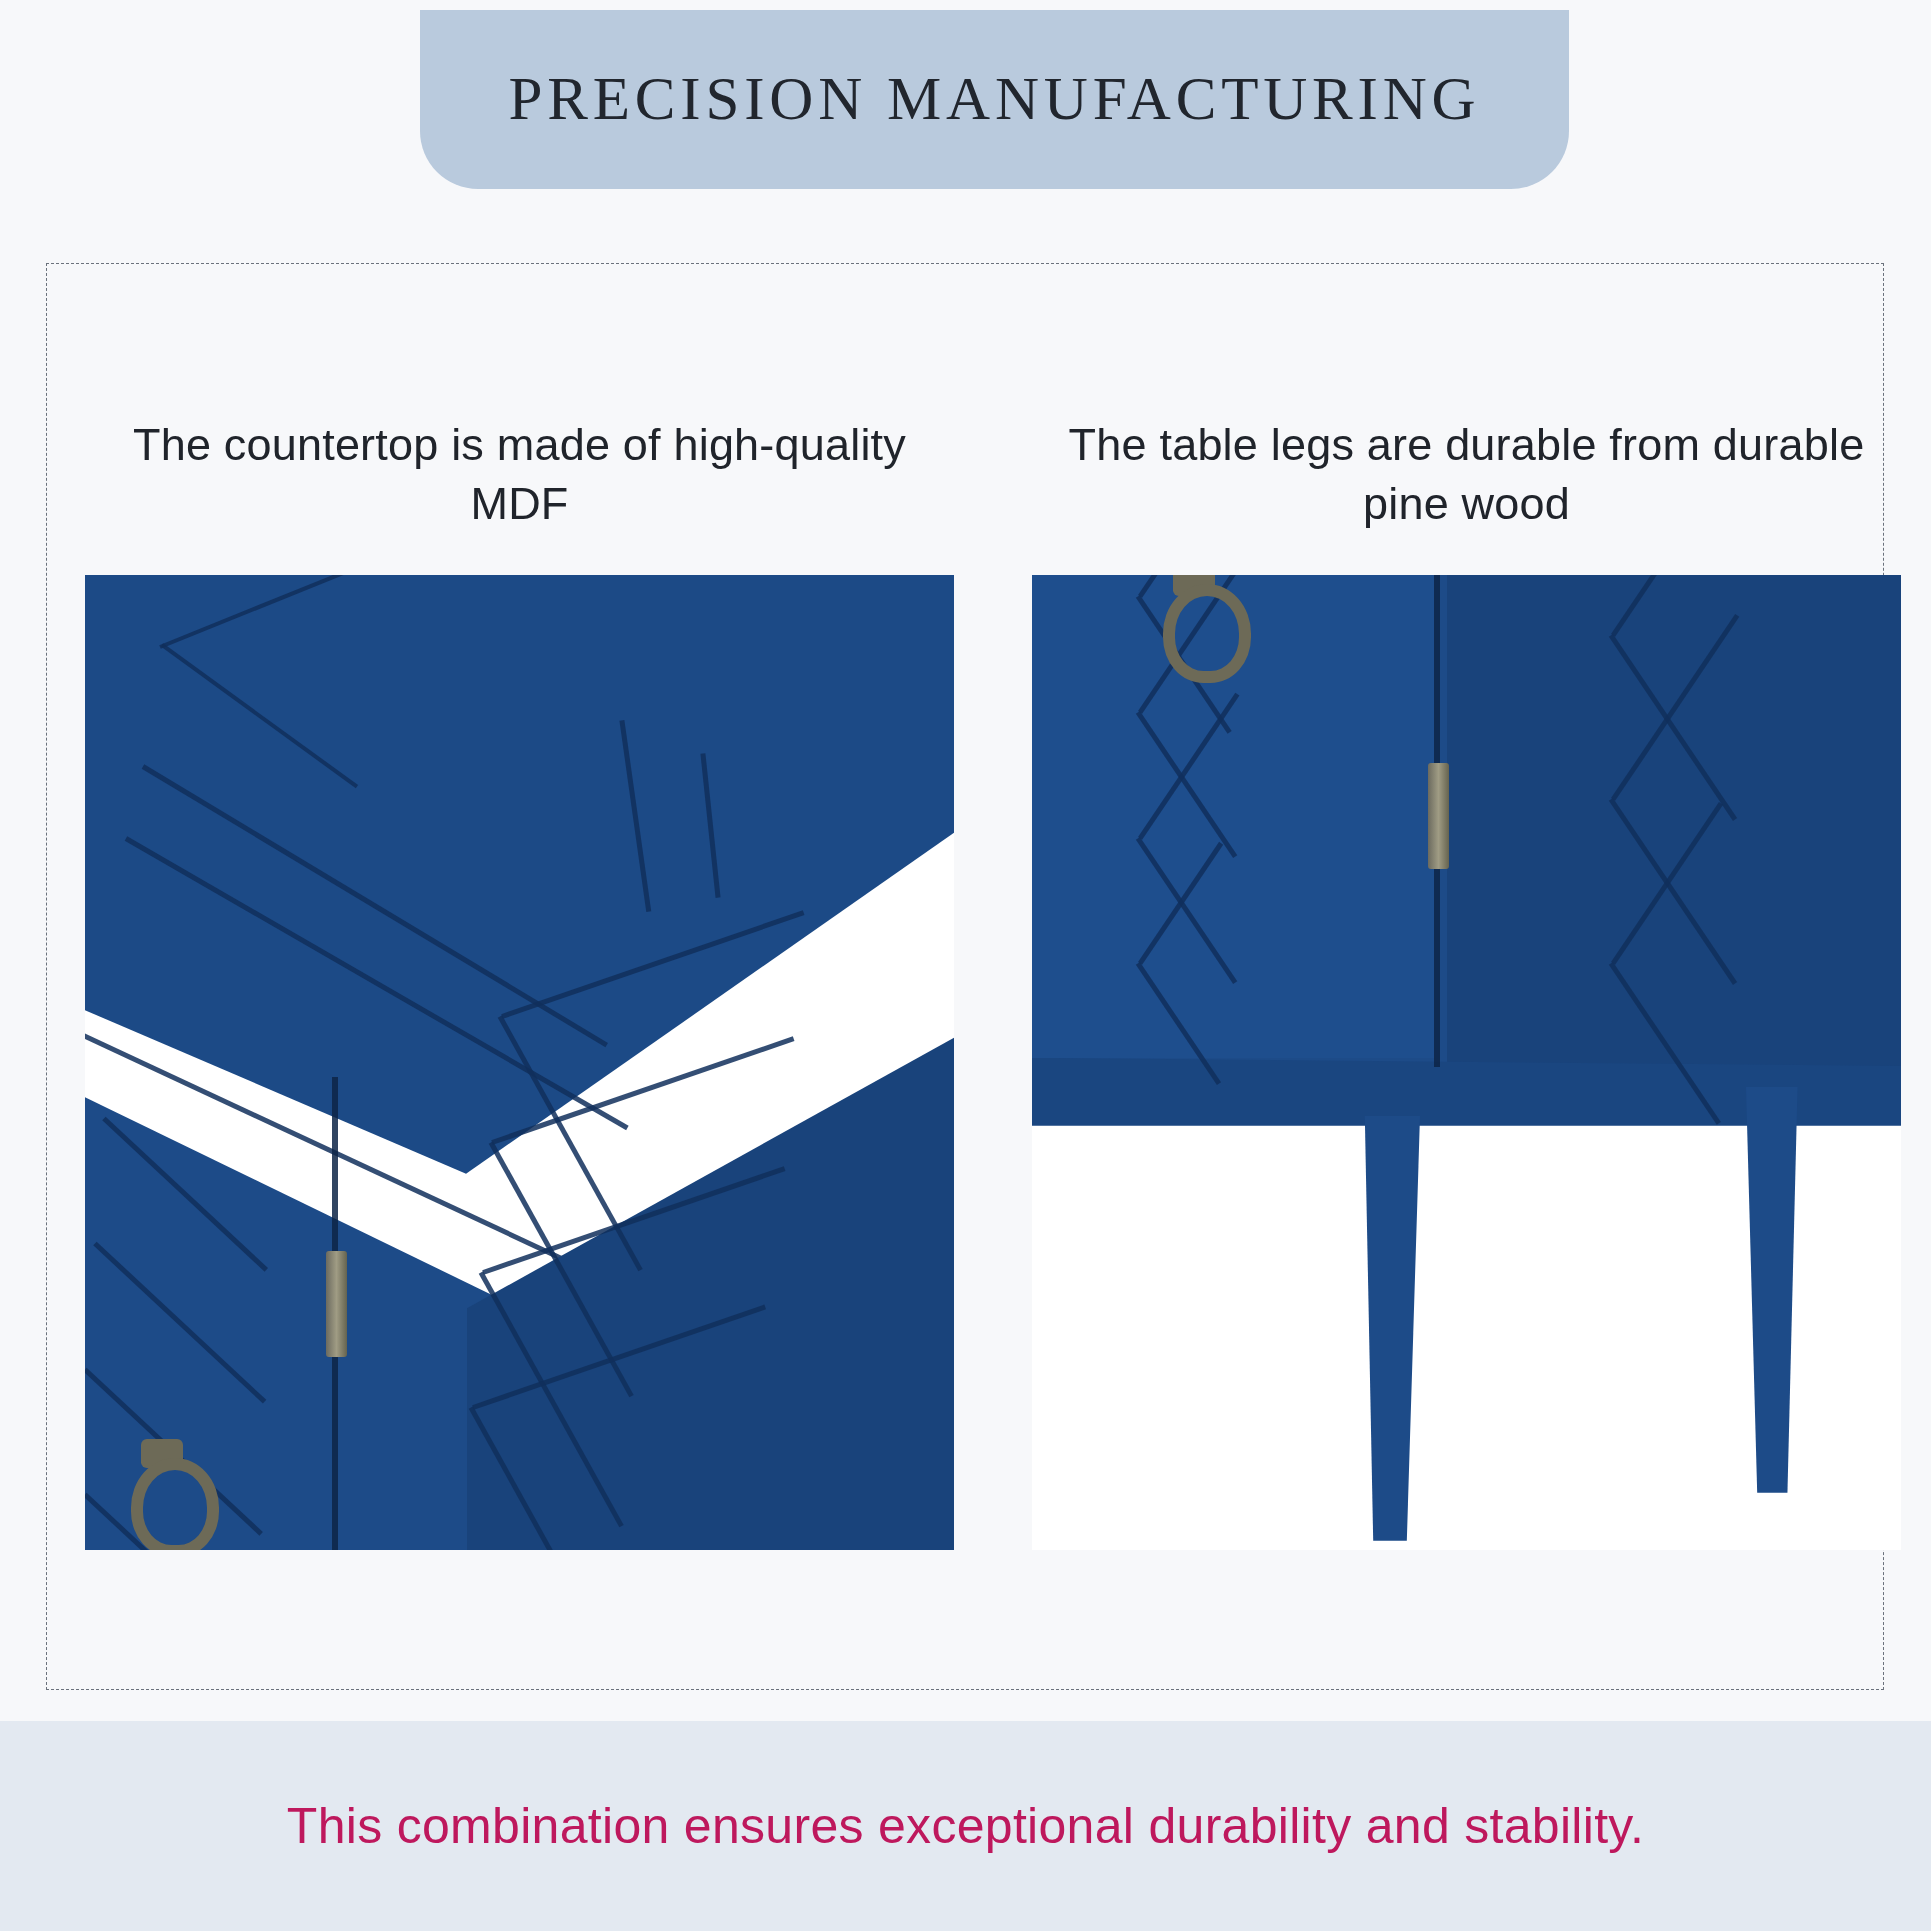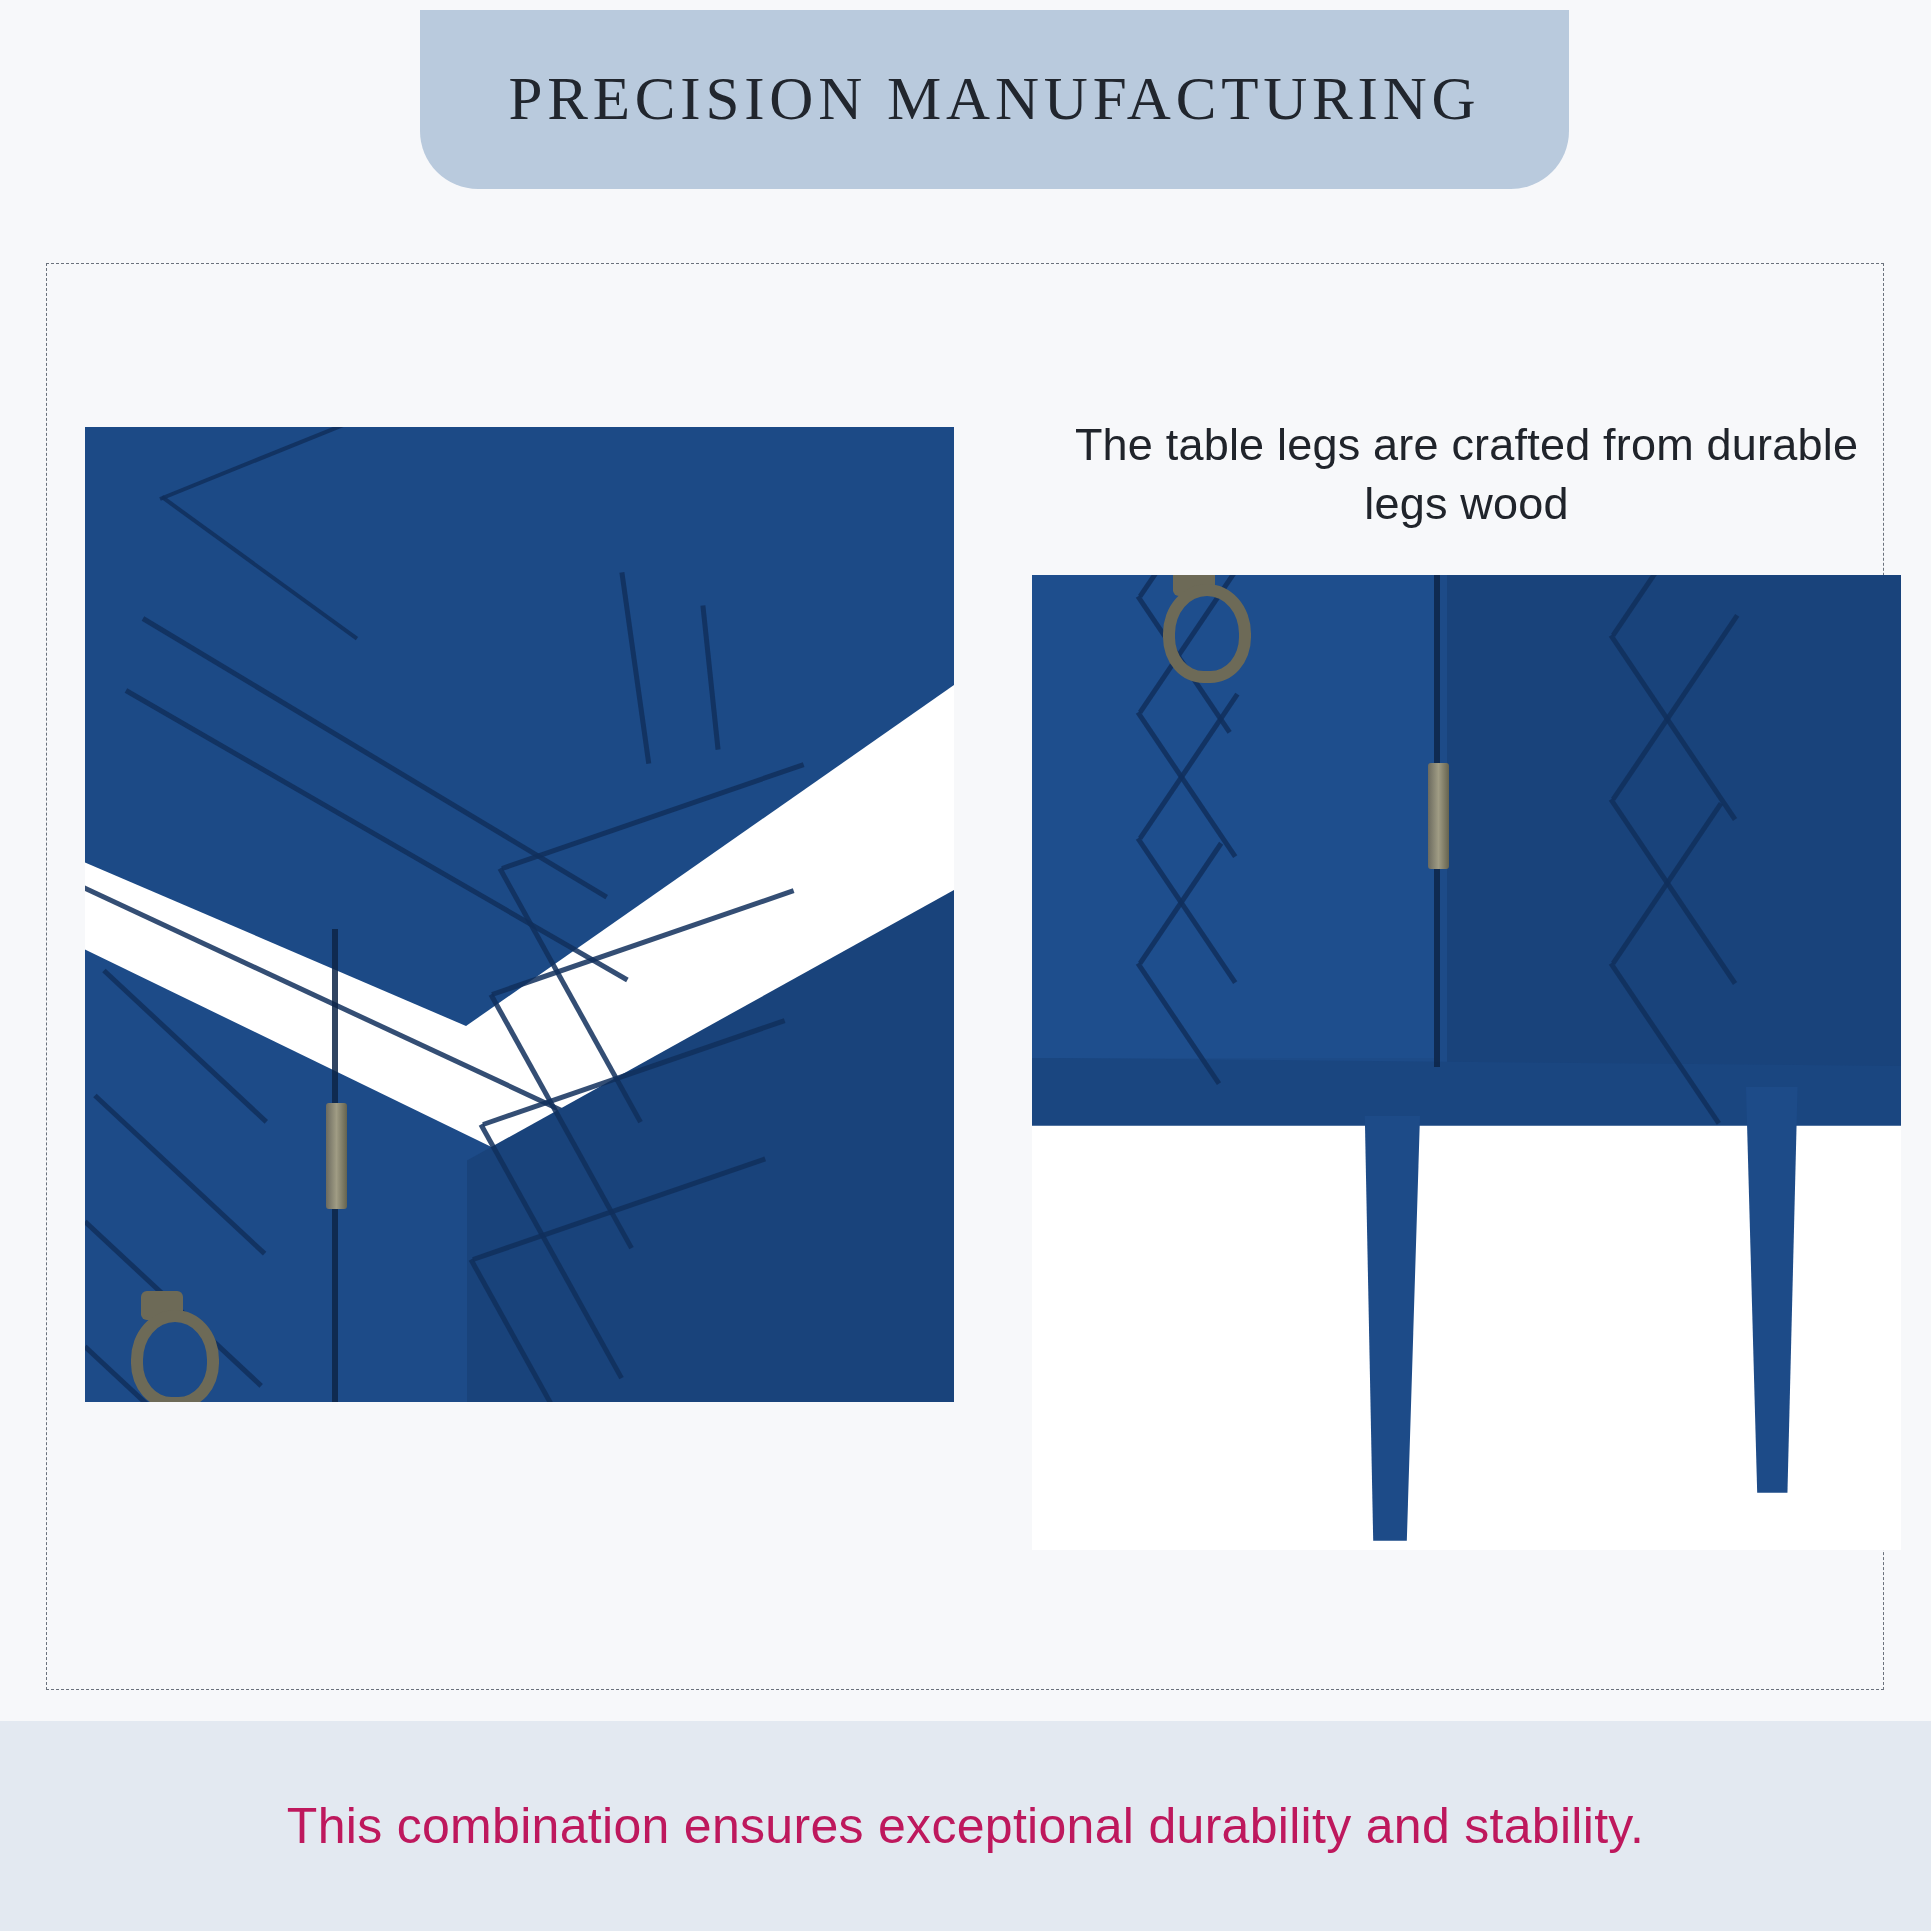--- a/index.html
+++ b/index.html
@@ -205,20 +205,21 @@
 
 <div class="header-banner">
   <div class="header-title">PRECISION MANUFACTURING</div>
 </div>
 
 <div class="dashed-frame"></div>
 
 <div class="columns">
 
   <div class="col col-left">
+    <p class="caption caption-left">The countertop is made of high-quality MDF</p>
 
     <div class="photo-wrap photo-left">
 
       <div class="cab-l-top"></div>
 
       <div class="groove" style="left:77px;  top:68px;  width:241px; height:3.9px; transform:rotate(36deg); transform-origin:left center;"></div>
       <div class="groove" style="left:75px;  top:70px;  width:212px; height:3.9px; transform:rotate(-22deg); transform-origin:left center;"></div>
       <div class="groove" style="left:58px;  top:189px; width:541px; height:4.8px; transform:rotate(31deg); transform-origin:left center;"></div>
       <div class="groove" style="left:41px;  top:261px; width:579px; height:4.8px; transform:rotate(30deg); transform-origin:left center;"></div>
       <div class="groove" style="left:537px; top:143px; width:193px; height:4.8px; transform:rotate(82deg); transform-origin:left center;"></div>
@@ -246,21 +247,21 @@
       <div class="groove" style="left:247px; top:502px; width:5.8px; height:473px; background:#0d2446;"></div>
 
       <div class="hinge" style="left:241px; top:676px; width:21px; height:106px;"></div>
 
       <div class="pull-plate" style="left:56px; top:864px;"></div>
       <div class="pull-ring" style="left:46px; top:883px;"></div>
     </div>
   </div>
 
   <div class="col col-right">
-    <p class="caption caption-right">The table legs are crafted from durable legs wood</p>
+    <p class="caption caption-right">The table legs are durable from durable pine wood</p>
 
     <div class="photo-wrap photo-right">
 
       <div class="cab-r-body"></div>
       <div class="cab-r-door"></div>
       <div class="cab-r-side"></div>
       <div class="cab-r-apron"></div>
 
       <div class="groove" style="left:106px; top:19.3px;  width:164px; height:4.8px; transform:rotate(56deg); transform-origin:left center;"></div>
       <div class="groove" style="left:108px; top:19.3px;  width:164px; height:4.8px; transform:rotate(-56deg); transform-origin:left center;"></div>

